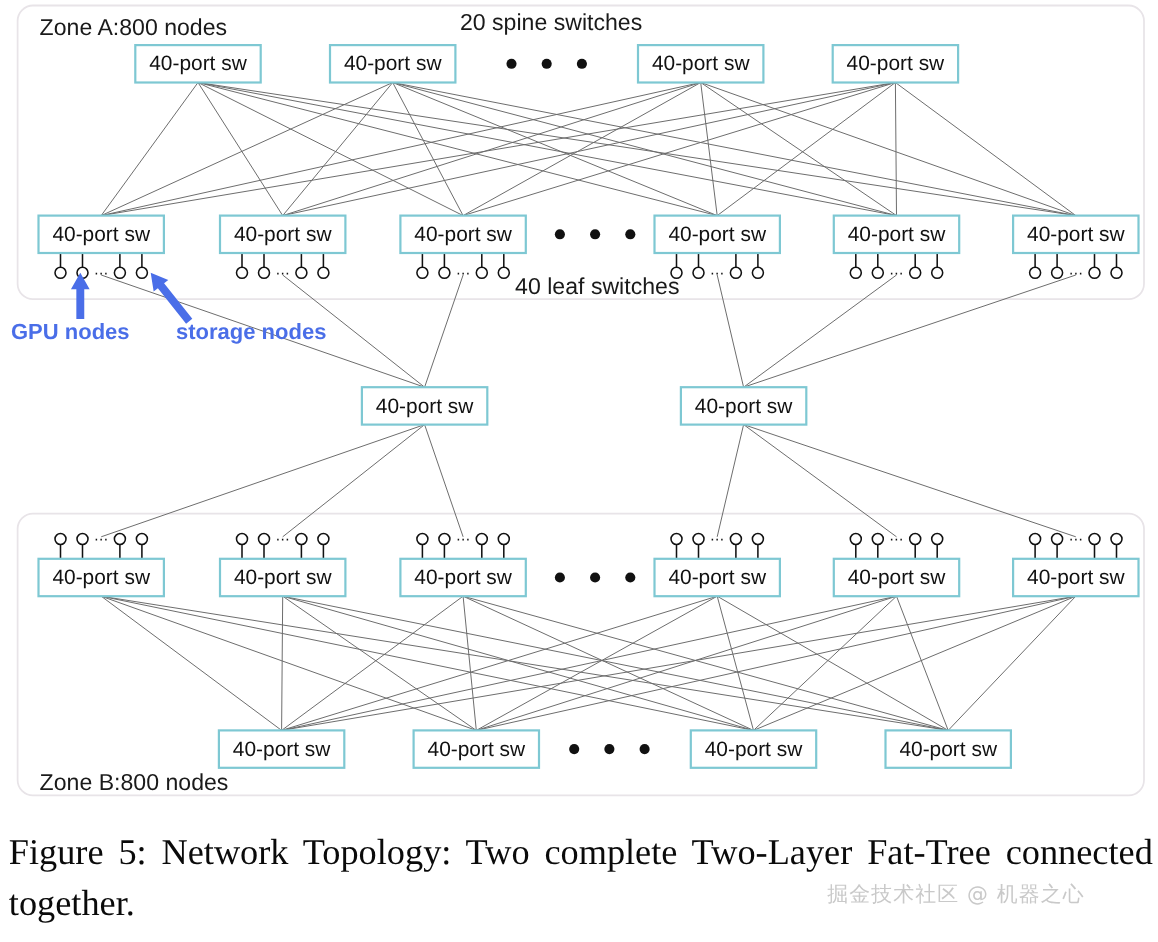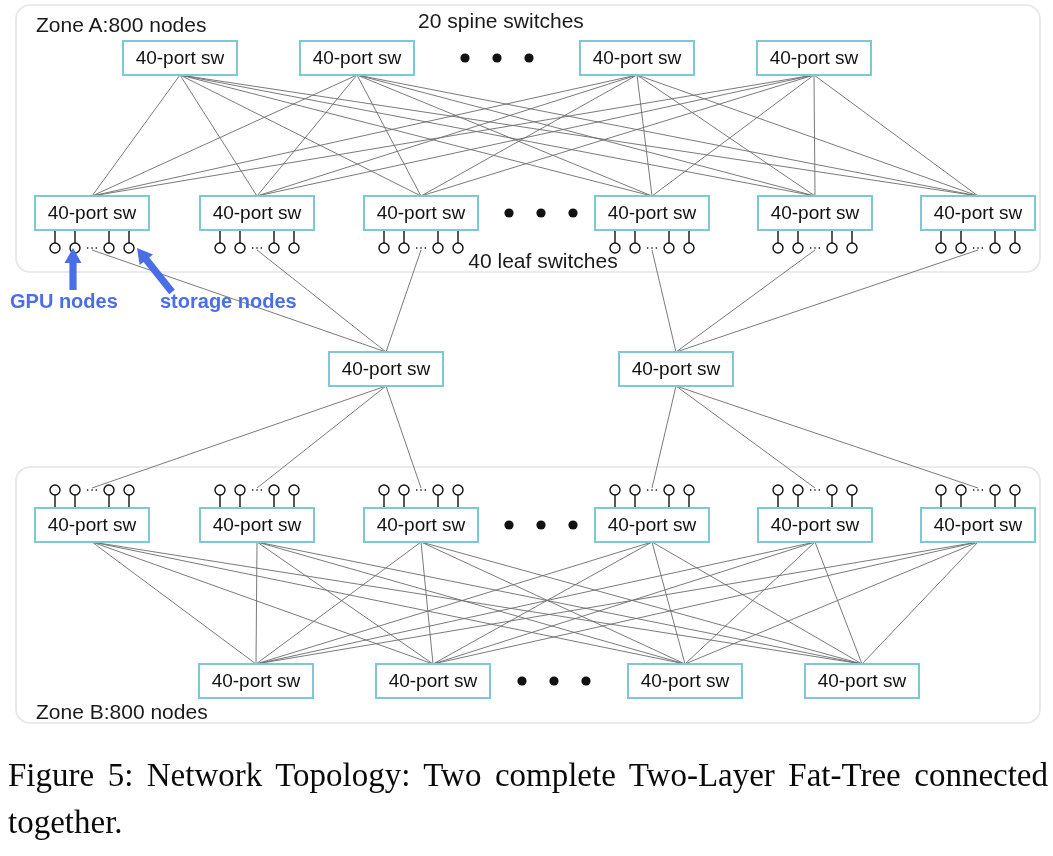--- a/index.html
+++ b/index.html
@@ -433,14 +433,15 @@
       </g>
     <g id="annots">
         <polygon points="73.00,248.00 81.50,263.00 76.60,263.00 76.60,290.00 69.40,290.00 69.40,263.00 64.50,263.00" class="arrow-shape"></polygon>
         <polygon points="137.00,248.00 152.99,254.45 149.16,257.50 174.82,289.76 169.18,294.24 143.52,261.98 139.69,265.03" class="arrow-shape"></polygon>
         <text x="10" y="303" class="annot-label">GPU nodes</text>
         <text x="160" y="303" class="annot-label">storage nodes</text>
       </g>
   </svg>
 
   <div class="caption">Figure 5: Network Topology: Two complete Two-Layer Fat-Tree connected together.</div>
+  <div class="watermark">掘金技术社区 @ 机器之心</div>
 
 </div>
 
 </body></html>

